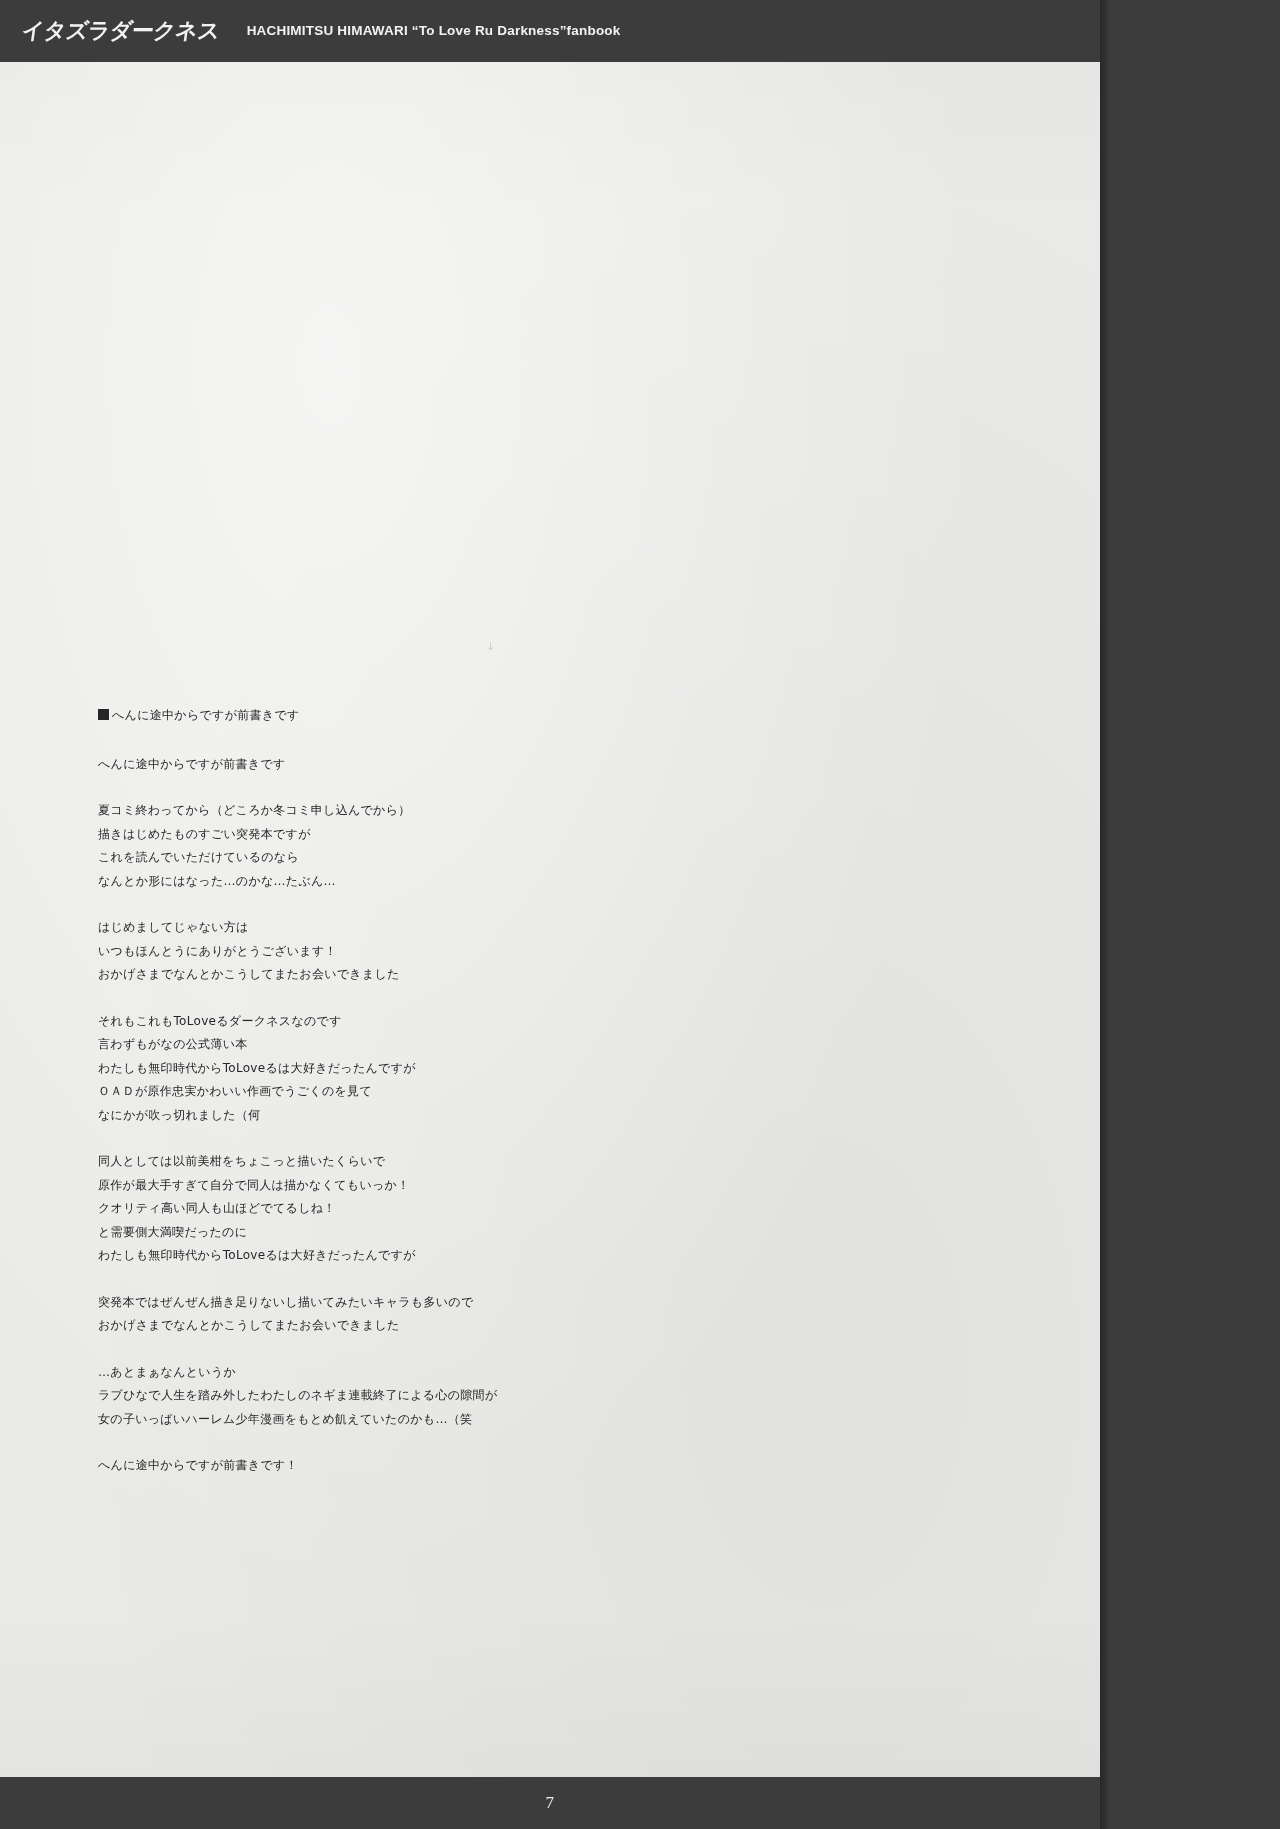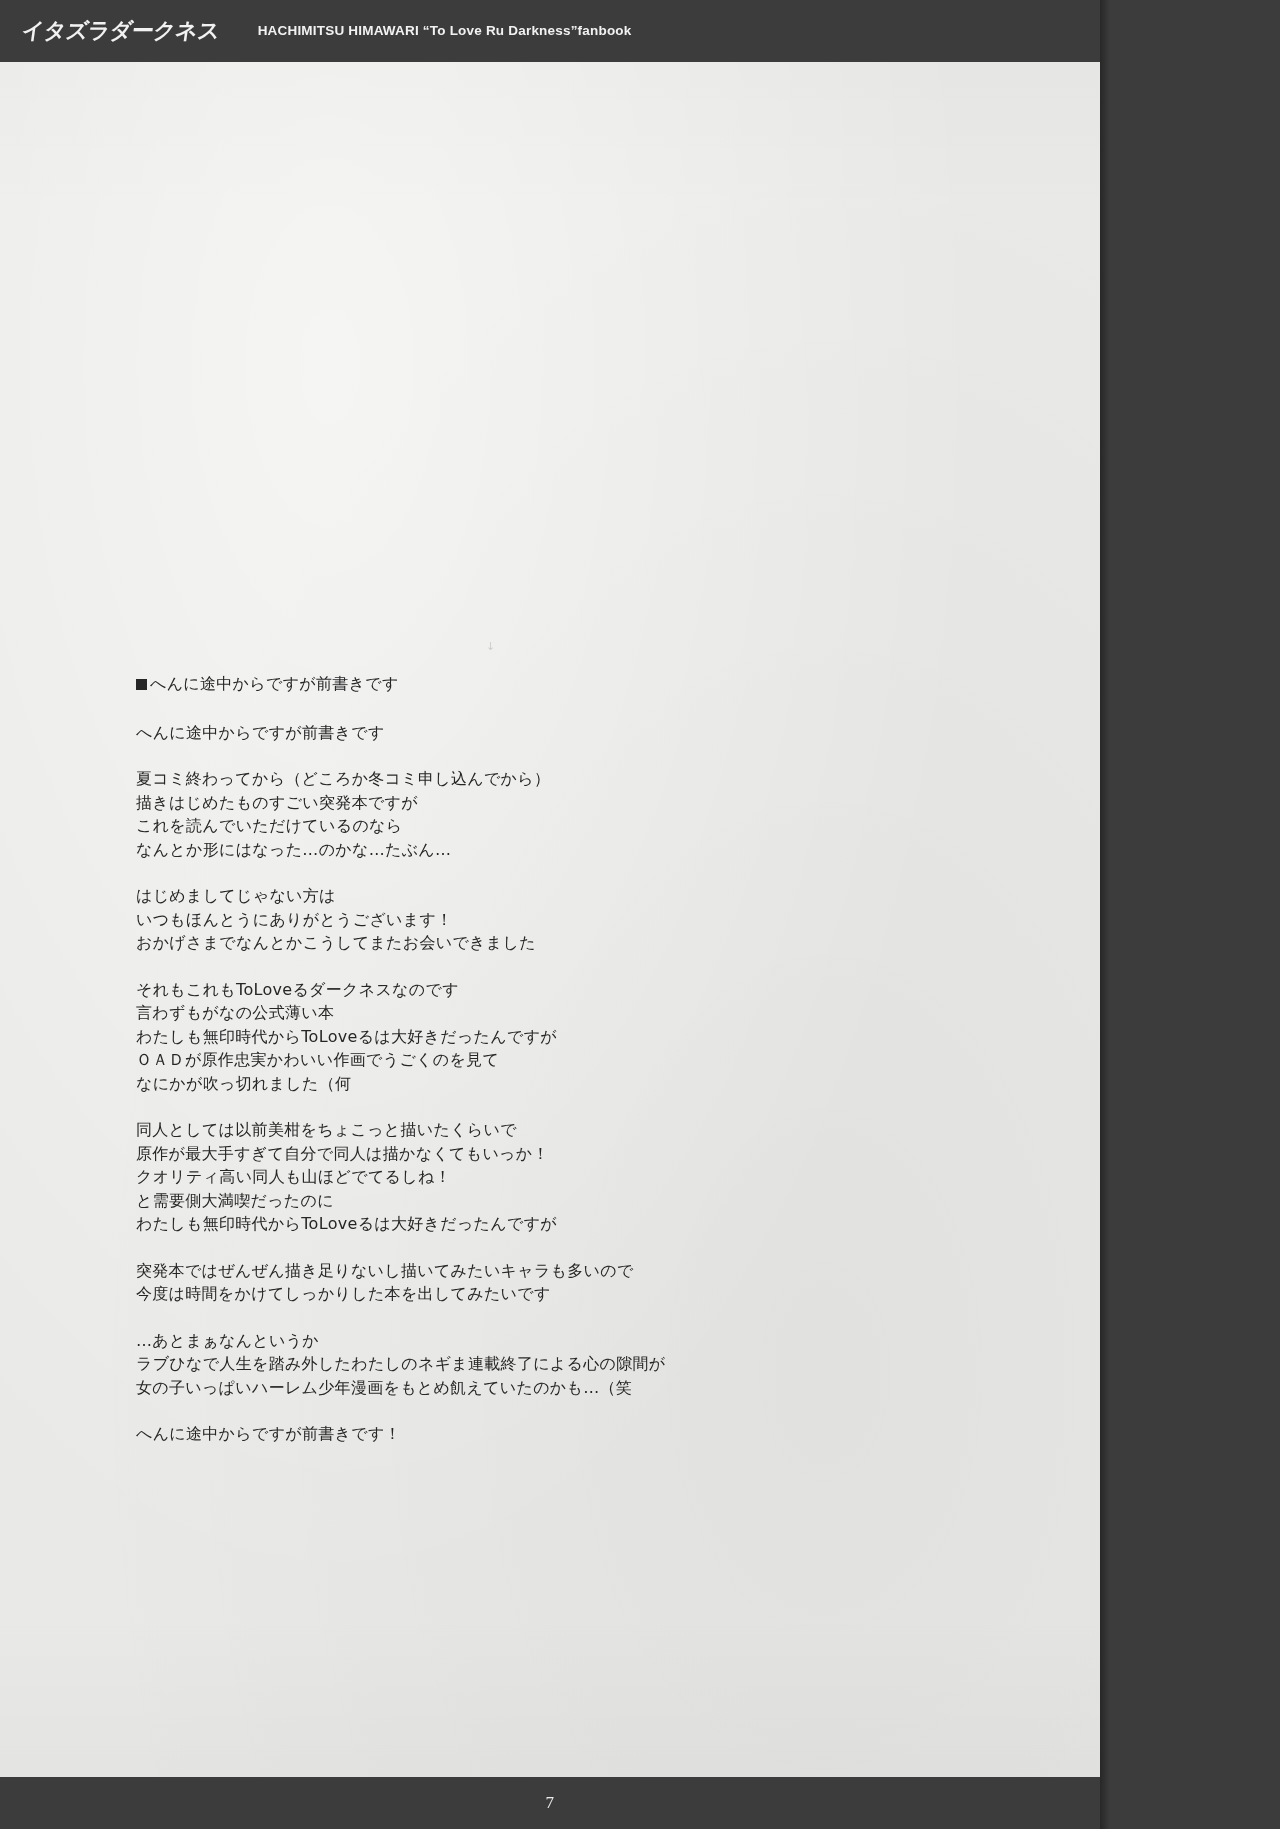--- a/index.html
+++ b/index.html
@@ -62,21 +62,21 @@
   }
   .logo-text {
     font-family: "DejaVu Sans", sans-serif;
     font-weight: bold;
     font-size: 22px;
     letter-spacing: -0.5px;
     transform: skewX(-8deg);
     white-space: nowrap;
   }
   .header-sub {
-    margin-left: 38px;
+    margin-left: 27px;
     font-family: "Liberation Sans", sans-serif;
     font-weight: bold;
     font-size: 13.5px;
     letter-spacing: 0.2px;
     white-space: nowrap;
     padding-bottom: 1px;
   }
 
   
   .footer-band {
@@ -115,28 +115,27 @@
     color: #555;
     font-size: 11px;
     line-height: 9px;
     font-family: "DejaVu Sans", sans-serif;
   }
 
   
   .text-block {
     position: absolute;
     left: 98px;
-    top: 672px;
+    top: 704px;
     width: 700px;
     color: #262626;
     font-family: "DejaVu Sans", sans-serif;
-    font-size: 16px;
+    font-size: 12px;
     line-height: 23.5px;
     letter-spacing: 0.3px;
-    margin-left: 38px;
   }
   .para {
     margin: 0 0 23px 0;
     white-space: pre-line;
   }
   .para.heading {
     margin-bottom: 25px;
   }
   .para:last-child { margin-bottom: 0; }
 
@@ -190,21 +189,21 @@
 言わずもがなの公式薄い本
 わたしも無印時代からToLoveるは大好きだったんですが
 ＯＡＤが原作忠実かわいい作画でうごくのを見て
 なにかが吹っ切れました（何</p>
       <p class="para">同人としては以前美柑をちょこっと描いたくらいで
 原作が最大手すぎて自分で同人は描かなくてもいっか！
 クオリティ高い同人も山ほどでてるしね！
 と需要側大満喫だったのに
 わたしも無印時代からToLoveるは大好きだったんですが</p>
       <p class="para">突発本ではぜんぜん描き足りないし描いてみたいキャラも多いので
-今度は時間をかけてしっかりした本を出してみたいです</p>
+おかげさまでなんとかこうしてまたお会いできました</p>
       <p class="para">…あとまぁなんというか
 ラブひなで人生を踏み外したわたしのネギま連載終了による心の隙間が
 女の子いっぱいハーレム少年漫画をもとめ飢えていたのかも…（笑</p>
       <p class="para">へんに途中からですが前書きです！</p>
     </div>
 
     <div class="footer-band">
       <span class="page-number">7</span>
     </div>
   </div>

